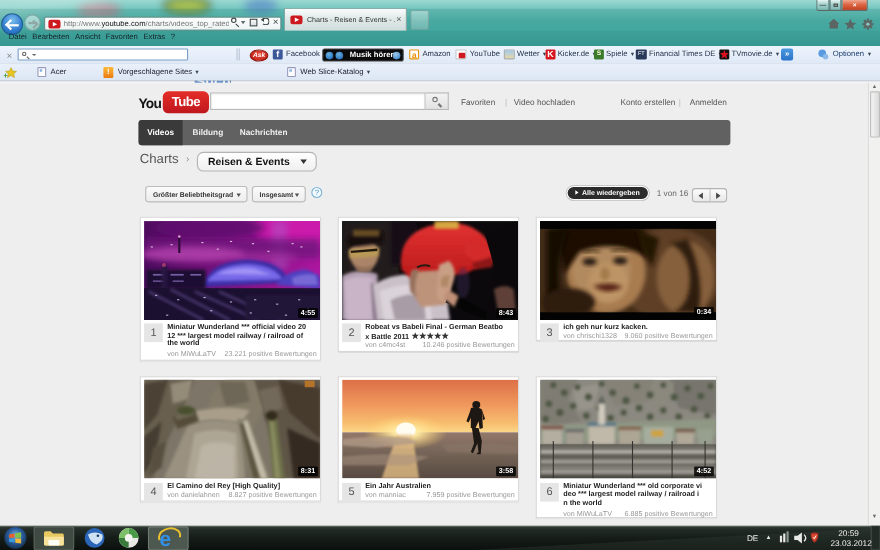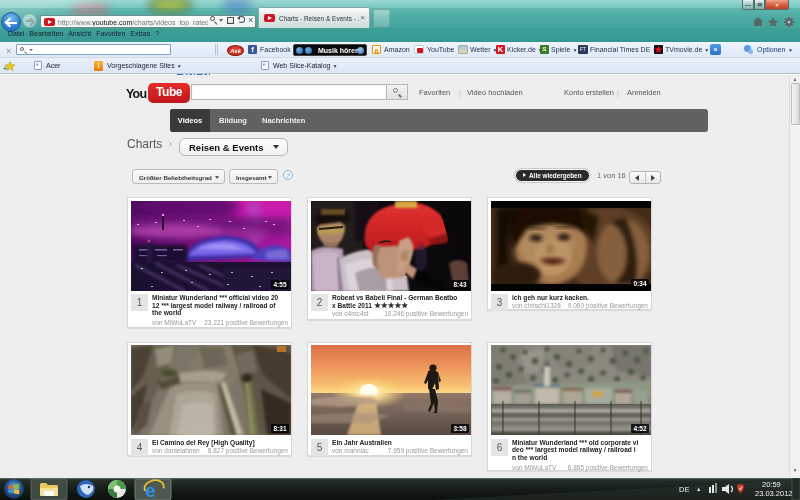--- a/index.html
+++ b/index.html
@@ -45,21 +45,21 @@
 #sthumb{position:absolute;left:1px;top:8px;width:9px;height:42px;background:linear-gradient(90deg,#f4f4f4,#dadada);border:1px solid #bdbdbd;border-radius:1px;}
 
 #logo{position:absolute;left:126px;top:83px;width:52px;height:21px;}
 #logoyou{position:absolute;left:0;top:3.5px;font-size:12.5px;font-weight:bold;color:#141414;letter-spacing:-.8px;}
 #logotube{position:absolute;left:22px;top:0;width:42px;height:20px;background:linear-gradient(180deg,#e52d27,#bf171d);border-radius:5px;color:#fff;font-size:12px;font-weight:bold;text-align:center;line-height:19px;letter-spacing:-.5px;}
 #searchbox{position:absolute;left:191px;top:84px;width:196px;height:16px;background:#fff;border:1px solid #b8b8b8;box-shadow:inset 0 1px 2px rgba(0,0,0,.08);}
 #searchbtn{position:absolute;left:387px;top:84px;width:21px;height:16px;background:linear-gradient(180deg,#f3f3f3,#e2e2e2);border:1px solid #b8b8b8;border-left:none;}
 .hlink{position:absolute;top:88px;font-size:7.5px;color:#555;}
 .hsep{position:absolute;top:88px;font-size:7.5px;color:#bbb;}
 
-#nav{position:absolute;left:126px;top:108.5px;width:538px;height:23px;background:#616161;border-radius:3px;margin-left:44px;}
+#nav{position:absolute;left:126px;top:108.5px;width:538px;height:23px;background:#616161;border-radius:3px;}
 #navvid{position:absolute;left:0;top:0;width:40px;height:23px;background:#3a3a3a;border-radius:3px 0 0 3px;color:#fff;font-size:7.5px;font-weight:bold;text-align:center;line-height:23px;}
 .navitem{position:absolute;top:0;height:23px;color:#f0f0f0;font-size:7.5px;font-weight:bold;line-height:23px;}
 
 #crumb{position:absolute;left:127px;top:137px;font-size:12px;color:#555;}
 #crumbsep{position:absolute;left:169px;top:139px;font-size:9px;color:#888;}
 #catbtn{position:absolute;left:179px;top:138px;width:109px;height:18px;background:linear-gradient(180deg,#fefefe,#f0f0f0);border:1px solid #b4b4b4;border-radius:6px;padding-left:23px;}
 #catbtn span{position:absolute;left:9px;top:3px;font-size:9.5px;font-weight:bold;color:#111;}
 #catbtn .c{position:absolute;right:8px;top:6px;width:0;height:0;border-left:3px solid transparent;border-right:3px solid transparent;border-top:4px solid #333;}
 
 .fbtn{position:absolute;top:168.5px;height:15px;background:linear-gradient(180deg,#fbfbfb,#ededed);border:1px solid #bbb;border-radius:3px;}

